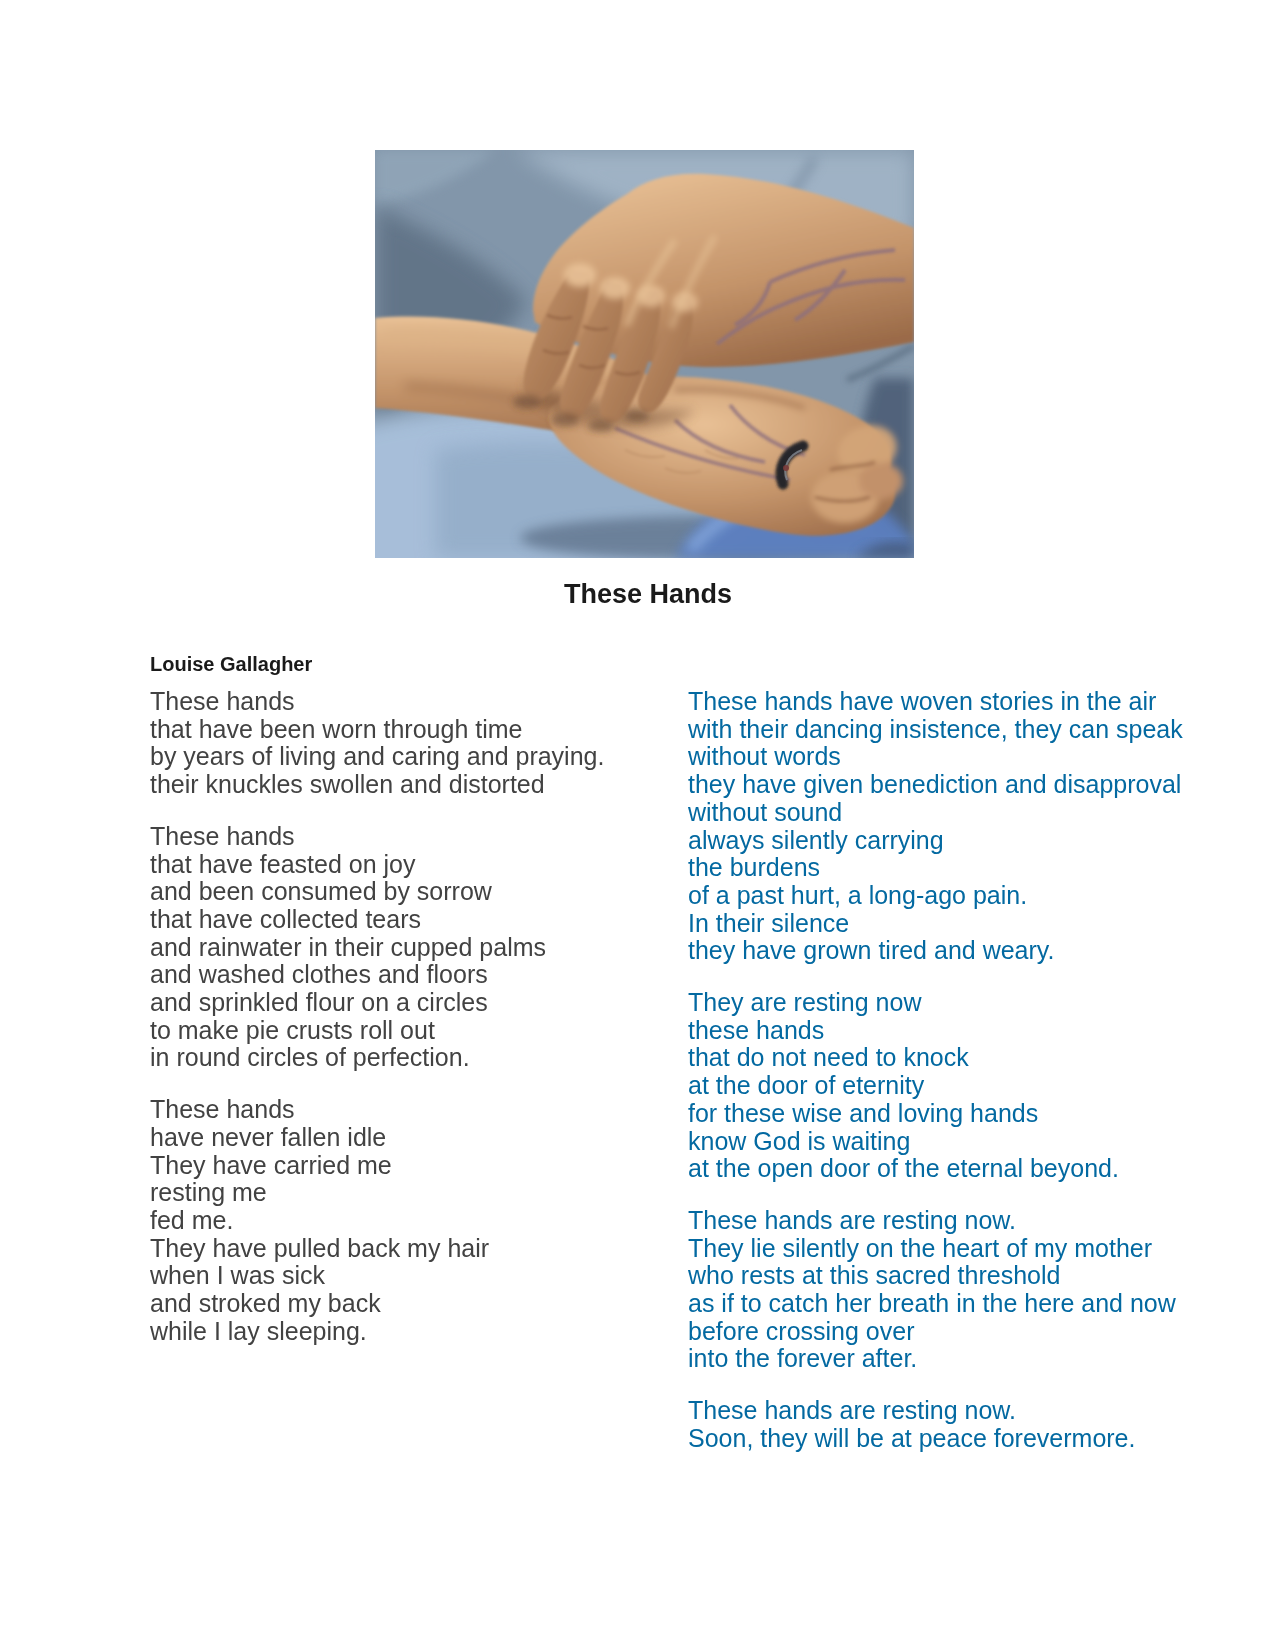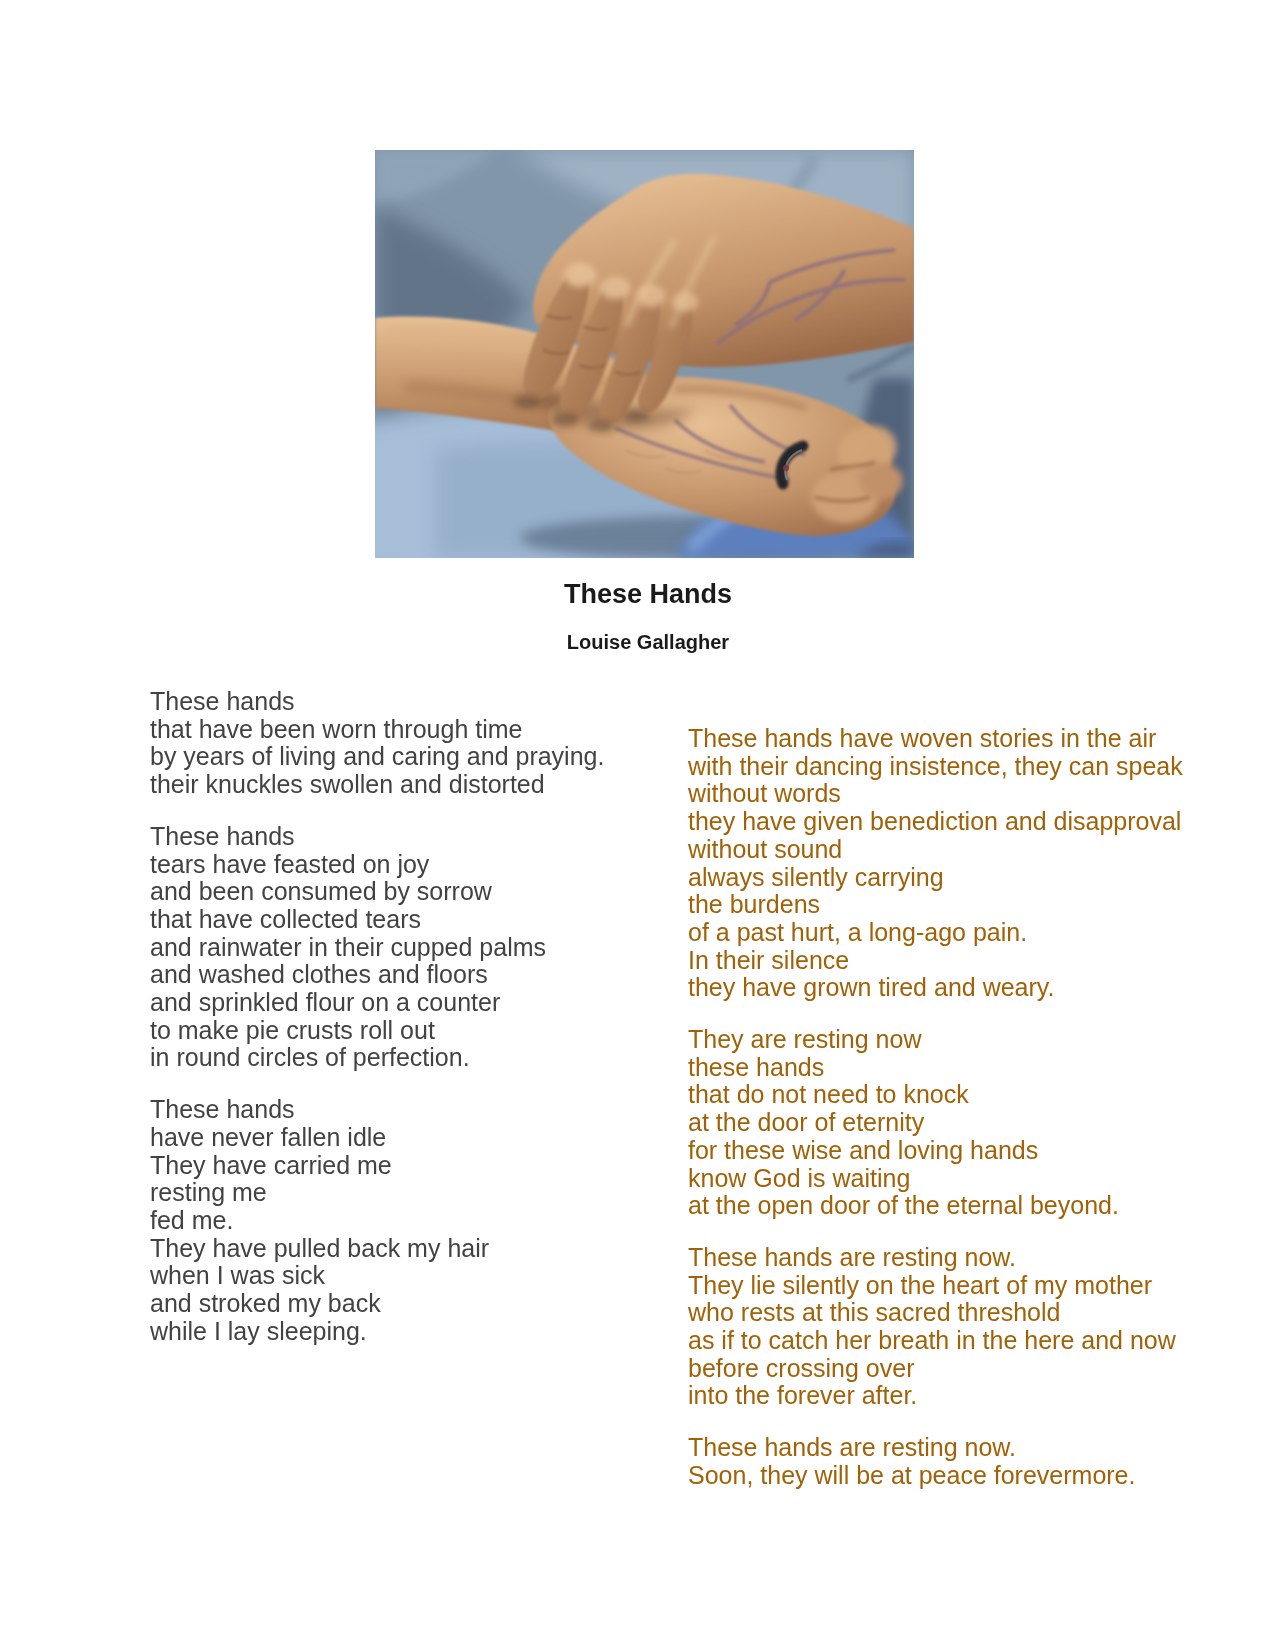--- a/index.html
+++ b/index.html
@@ -24,23 +24,22 @@
     left:150px; top:579px;
     width:996px;
     text-align:center;
     font-size:27px;
     font-weight:bold;
     line-height:30px;
     letter-spacing:0px;
   }
   .poem-author{
     position:absolute;
-    left:150px; top:630px;
+    left:150px; top:652px;
     width:996px;
-    text-align:center;
     font-size:20px;
     font-weight:bold;
     line-height:24px;
   }
   .column{
     position:absolute;
     top:688px;
     font-size:25px;
     line-height:27.7px;
   }
@@ -173,43 +172,43 @@
 
   <div class="column left" style="color: rgb(66, 66, 66);">
     <div class="stanza">
         <div class="poem-line">These hands</div>
         <div class="poem-line">that have been worn through time</div>
         <div class="poem-line">by years of living and caring and praying.</div>
         <div class="poem-line">their knuckles swollen and distorted</div>
       </div>
     <div class="stanza">
         <div class="poem-line">These hands</div>
-        <div class="poem-line">tears have feasted on joy</div>
+        <div class="poem-line">that have feasted on joy</div>
         <div class="poem-line">and been consumed by sorrow</div>
         <div class="poem-line">that have collected tears</div>
         <div class="poem-line">and rainwater in their cupped palms</div>
         <div class="poem-line">and washed clothes and floors</div>
-        <div class="poem-line">and sprinkled flour on a counter</div>
+        <div class="poem-line">and sprinkled flour on a circles</div>
         <div class="poem-line">to make pie crusts roll out</div>
         <div class="poem-line">in round circles of perfection.</div>
       </div>
     <div class="stanza">
         <div class="poem-line">These hands</div>
         <div class="poem-line">have never fallen idle</div>
         <div class="poem-line">They have carried me</div>
         <div class="poem-line">resting me</div>
         <div class="poem-line">fed me.</div>
         <div class="poem-line">They have pulled back my hair</div>
         <div class="poem-line">when I was sick</div>
         <div class="poem-line">and stroked my back</div>
         <div class="poem-line">while I lay sleeping.</div>
       </div>
   </div>
 
-  <div class="column right" style="color: #a16207; margin-top: 37px;">
+  <div class="column right" style="color: #0369a1;">
     <div class="stanza">
         <div class="poem-line">These hands have woven stories in the air</div>
         <div class="poem-line">with their dancing insistence, they can speak</div>
         <div class="poem-line">without words</div>
         <div class="poem-line">they have given benediction and disapproval</div>
         <div class="poem-line">without sound</div>
         <div class="poem-line">always silently carrying</div>
         <div class="poem-line">the burdens</div>
         <div class="poem-line">of a past hurt, a long-ago pain.</div>
         <div class="poem-line">In their silence</div>

